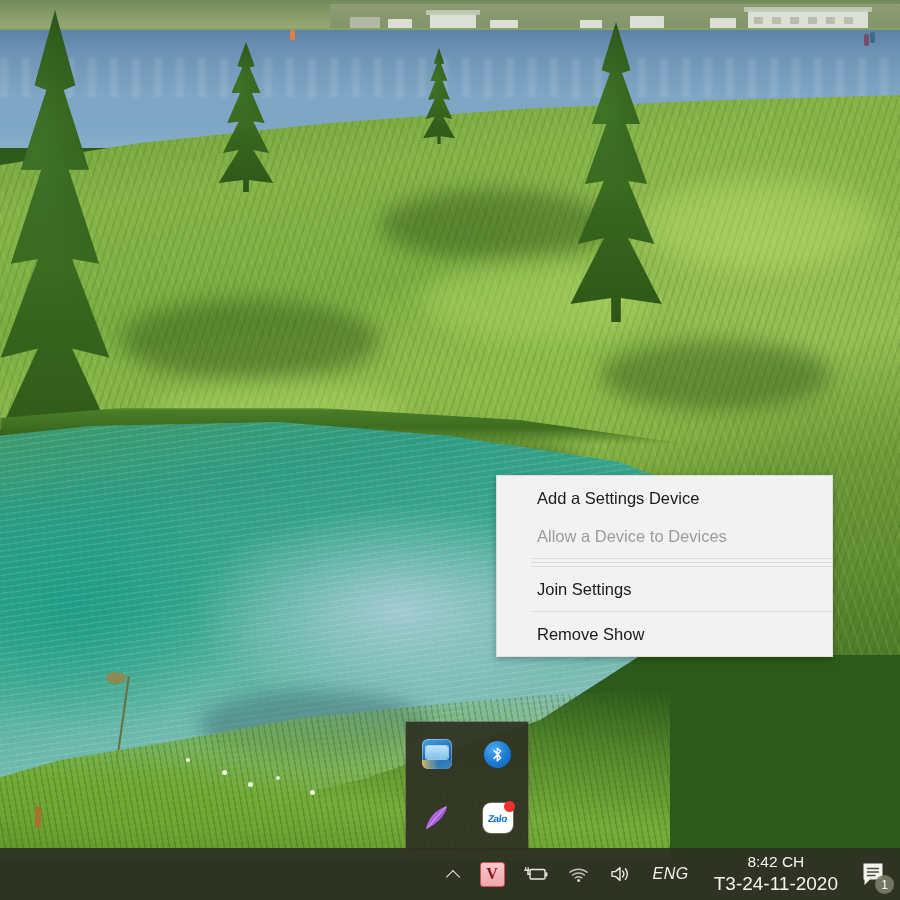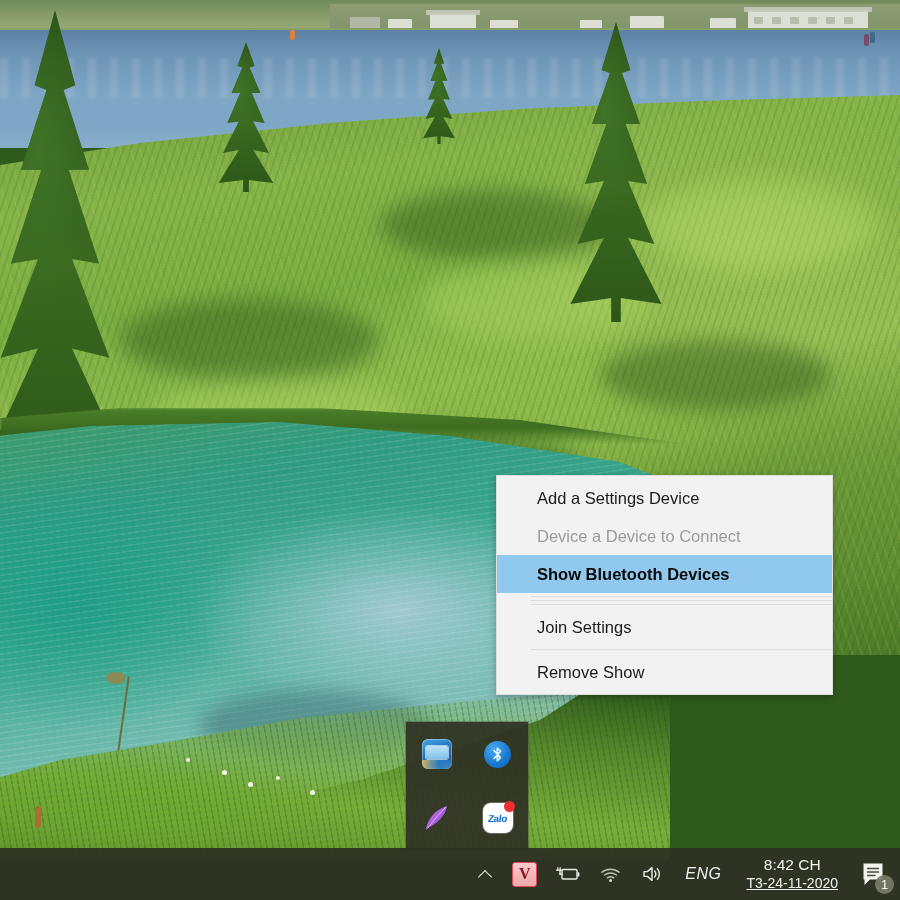--- a/index.html
+++ b/index.html
@@ -325,21 +325,21 @@
     display: flex;
     flex-direction: column;
     align-items: center;
     justify-content: center;
     color: #f4f4ef;
     padding: 0 10px 0 14px;
     height: 36px;
     line-height: 1.22;
   }
   #clock .t { font-size: 15.5px; }
-  #clock .d { font-size: 14px; text-decoration: underline; }
+  #clock .d { font-size: 19px; }
   #action-center {
     height: 52px;
     display: flex;
     align-items: center;
     justify-content: center;
     padding: 0 12px 0 10px;
     position: relative;
   }
   .ac-wrap { position: relative; width: 30px; height: 30px; }
   .ac-badge {
@@ -458,23 +458,22 @@
           <span class="zalo-dot"></span>
         </span>
       </div>
     </div>
   </div>
 
   <div id="context-menu">
 
     <div class="menu-item">Add a Settings Device</div>
 
-    <div class="menu-item disabled">Device a Device to Connect</div>
-
-    <div class="menu-item selected">Show Bluetooth Devices</div>
+    <div class="menu-item disabled">Allow a Device to Devices</div>
+
 
     <div class="menu-sep"></div>
 
 
 
     <div class="menu-sep"></div>
 
 
     <div class="menu-sep"></div>
 

